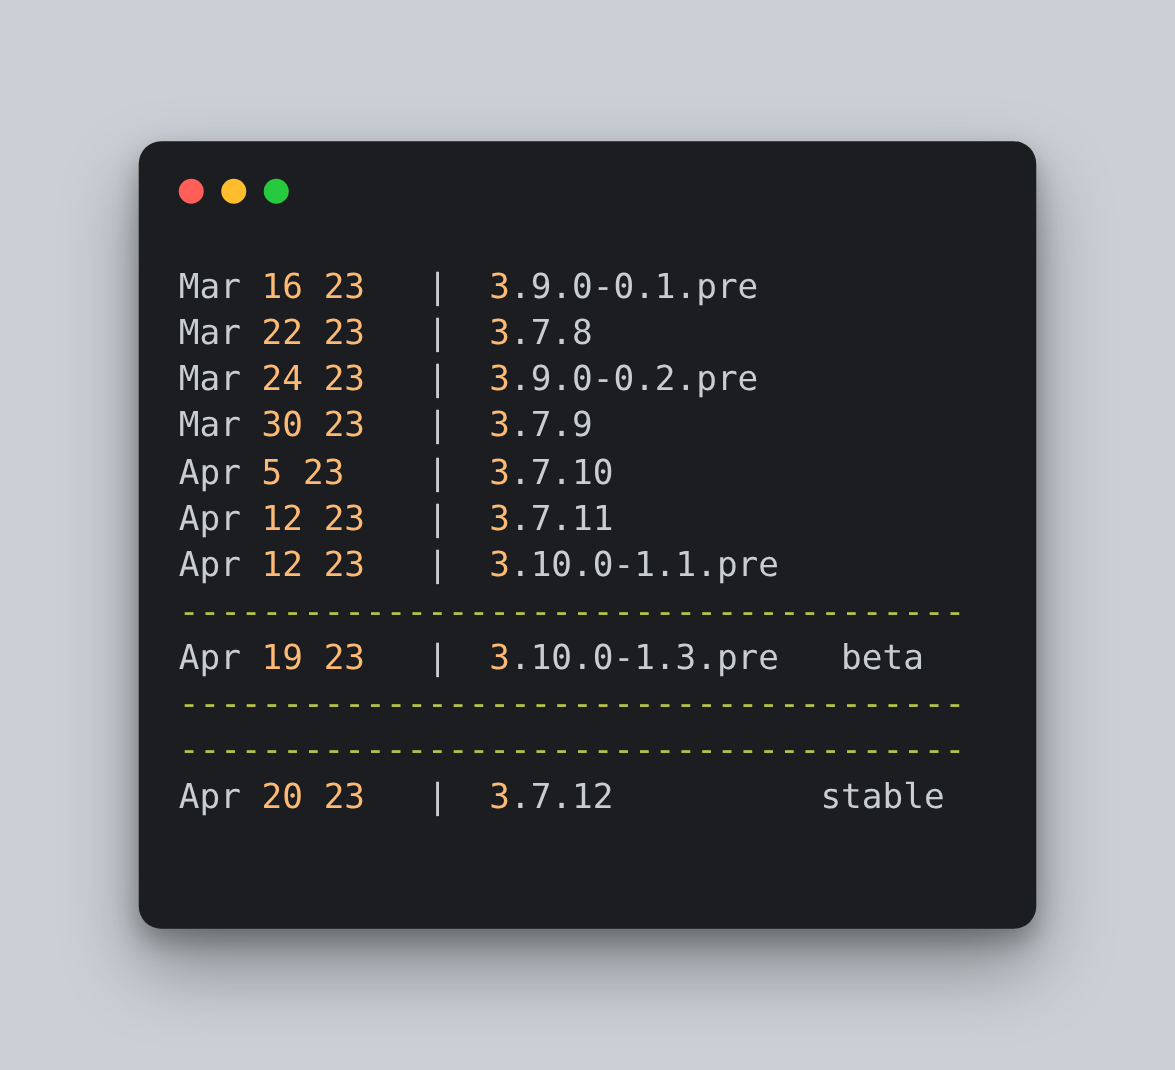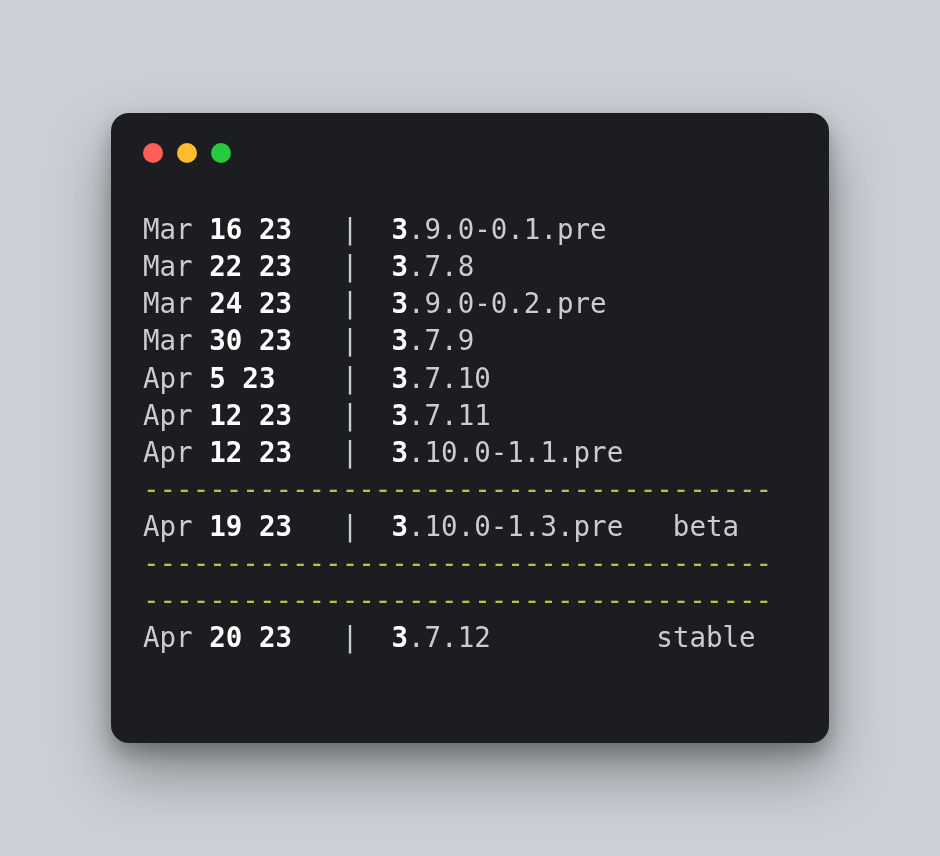--- a/index.html
+++ b/index.html
@@ -34,21 +34,21 @@
     .dot.green { background: #27c93f; }
     .terminal {
       font-size: 27.5px;
       line-height: 1.35;
       white-space: pre;
       font-weight: 500;
       letter-spacing: 0;
     }
     .line { color: #c9ccd1; }
     .line.sep { color: #b7c24a; }
-    .num { color: #ffffff; font-weight: bold; }
+    .num { color: #fdba74; }
   </style>
 </head>
 <body>
 
 <div class="window">
   <div class="traffic">
     <div class="dot red"></div>
     <div class="dot yellow"></div>
     <div class="dot green"></div>
   </div>

